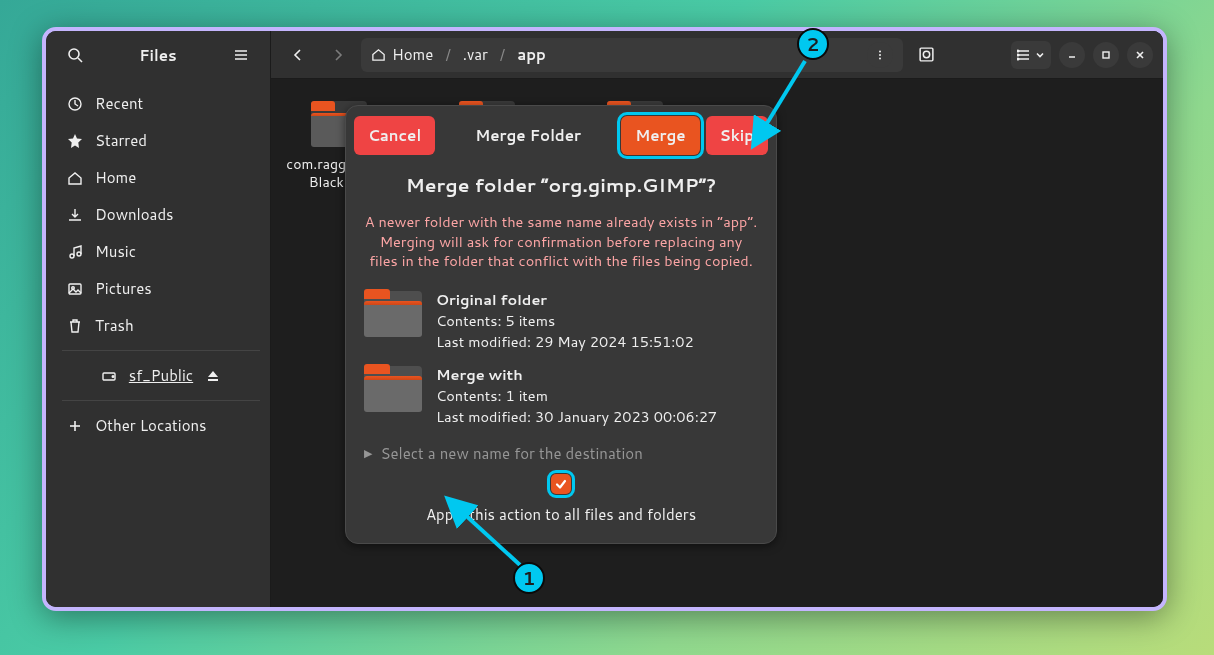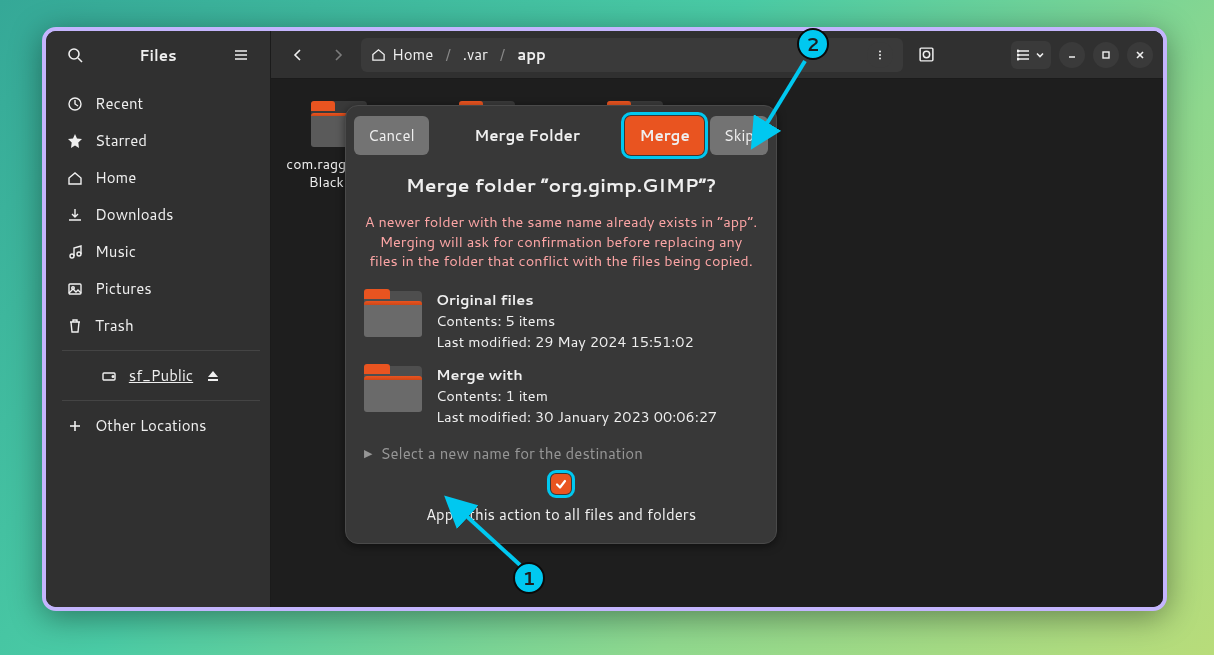--- a/index.html
+++ b/index.html
@@ -130,21 +130,21 @@
       background:#383838;
       border-radius: 13px;
       border:1px solid #4a4a4a;
       box-shadow: 0 2px 8px rgba(0,0,0,0.5);
       padding-bottom: 18px;
     }
     .dialog-header {
       display:flex; align-items:center; padding:10px 8px; gap:6px;
     }
     .dlg-btn {
-      padding: 9px 14px; border-radius:6px; background:#737373; font-weight:400;
+      padding: 9px 14px; border-radius:6px; background:#ef4444; font-weight:700;
     }
     .dlg-title-spacer { flex:1; text-align:center; font-weight:700;}
     .dlg-btn.merge {
       background:#e95420; font-weight:700;
       outline: 3px solid #00c8f0; outline-offset: 1px;
     }
     .dlg-body { padding: 6px 18px 0 18px; }
     .dlg-h { text-align:center; font-size:19px; font-weight:700; margin-bottom:14px;}
     .dlg-p { text-align:center; font-size:14.5px; line-height:1.35; color:#fca5a5; margin-bottom:18px;}
     .compare { display:flex; gap:14px; margin-bottom:12px; align-items:flex-start;}
@@ -416,21 +416,21 @@
     <div class="dlg-h">Merge folder “org.gimp.GIMP”?</div>
     <div class="dlg-p">A newer folder with the same name already exists in “app”. Merging will ask for confirmation before replacing any files in the folder that conflict with the files being copied.</div>
 
     <div class="compare">
       <div class="thumb">
           <div class="tb-back"></div>
           <div class="tb-tab"></div>
           <div class="tb-front"></div>
         </div>
       <div class="info">
-        <div class="tit">Original files</div>
+        <div class="tit">Original folder</div>
         <div>Contents: 5 items</div>
         <div>Last modified: 29 May 2024 15:51:02</div>
       </div>
     </div>
 
     <div class="compare">
       <div class="thumb">
           <div class="tb-back"></div>
           <div class="tb-tab"></div>
           <div class="tb-front"></div>

